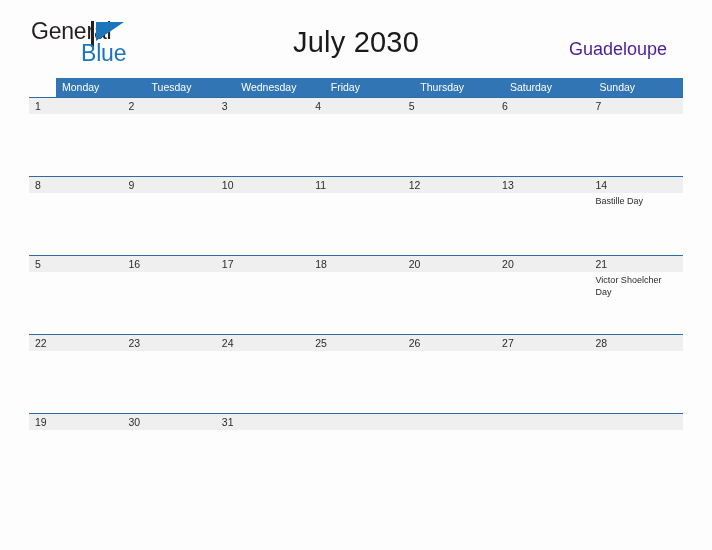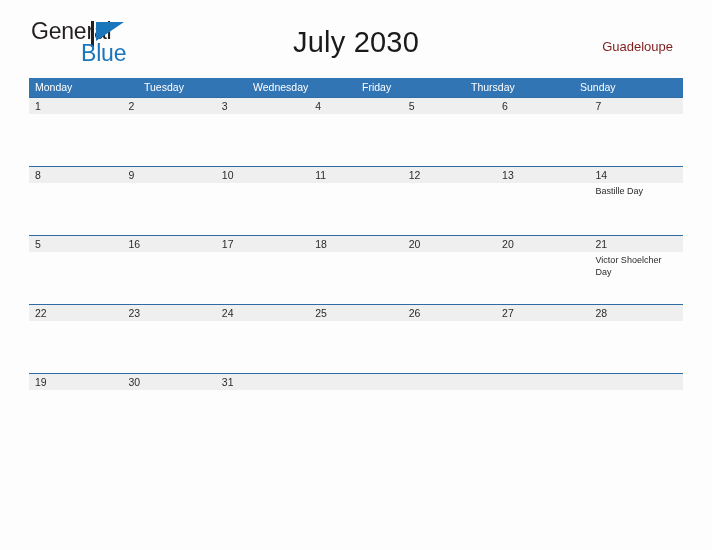--- a/index.html
+++ b/index.html
@@ -74,38 +74,39 @@
     top: 26px;
     text-align: center;
     font-size: 29px;
     font-weight: 400;
     color: #1a1a1a;
     letter-spacing: 0.2px;
   }
 
   .cal-location {
     position: absolute;
-    right: 10px;
+    right: 16px;
     top: 39px;
-    font-size: 13px;
-    color: #7f1d1d;
+    font-size: 18px;
+    color: #4c1d95;
   }
 
   
   .calendar {
     position: absolute;
     left: 29px;
     top: 78px;
     width: 654px;
   }
 
   .weekdays {
     display: flex;
     background: #3175b5;
     height: 19px;
+    margin-left: 27px;
   }
   .weekday {
     flex: 1 1 0;
     color: #ffffff;
     font-size: 10.5px;
     line-height: 19px;
     padding-left: 6px;
     box-sizing: border-box;
     white-space: nowrap;
   }
@@ -118,21 +119,21 @@
     background: #2e6da4;
     width: 100%;
   }
   .week-numbers {
     display: flex;
     background: #efefef;
     height: 16px;
   }
   .week-body {
     display: flex;
-    height: 52px;
+    height: 62px;
   }
   .daynum {
     flex: 1 1 0;
     font-size: 10.5px;
     line-height: 16px;
     color: #2b2b2b;
     padding-left: 6px;
     box-sizing: border-box;
   }
   .daycell {
@@ -173,20 +174,21 @@
     <div class="cal-location">Guadeloupe</div>
   </div>
 
   <div class="calendar">
     <div class="weekdays">
         <div class="weekday">Monday</div>
         <div class="weekday">Tuesday</div>
         <div class="weekday">Wednesday</div>
         <div class="weekday">Friday</div>
         <div class="weekday">Thursday</div>
+        <div class="weekday">Saturday</div>
         <div class="weekday">Sunday</div>
       </div>
     <div class="weeks">
         <div class="week">
           <div class="week-divider"></div>
           <div class="week-numbers">
             <div class="daynum">1</div>
             <div class="daynum">2</div>
             <div class="daynum">3</div>
             <div class="daynum">4</div>

